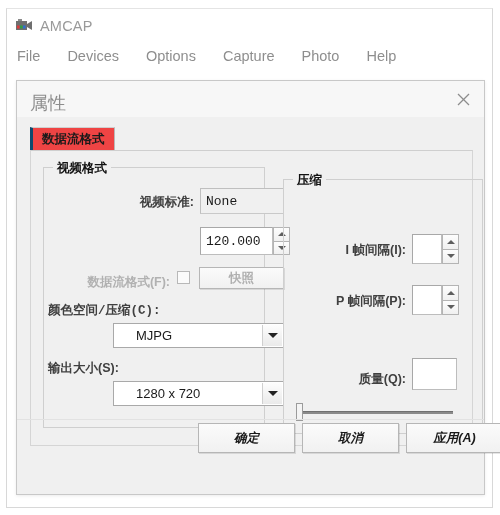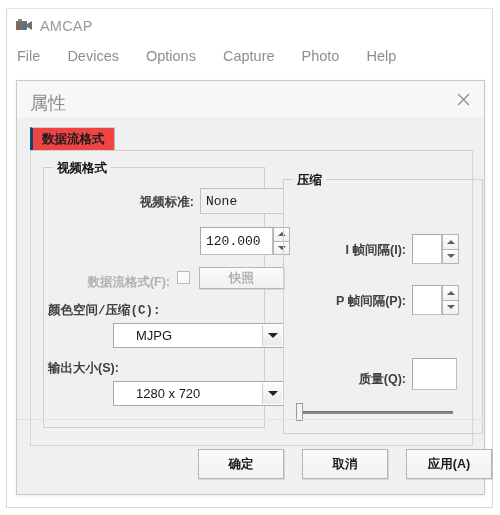--- a/index.html
+++ b/index.html
@@ -324,23 +324,24 @@
   .dlg-footer {
     position: absolute;
     left: 0;
     right: 0;
     bottom: 0;
     height: 74px;
     border-top: 1px solid #e2e2e2;
   }
   .footer-btn {
     position: absolute;
-    top: 29px;
-    width: 86px;
+    top: 3px;
+    width: 97px;
     height: 30px;
+    font-style: italic;
   }
 </style>
 </head>
 <body>
 
 <div id="screen">
 
   <div class="app-window">
 
     <div class="app-titlebar">

